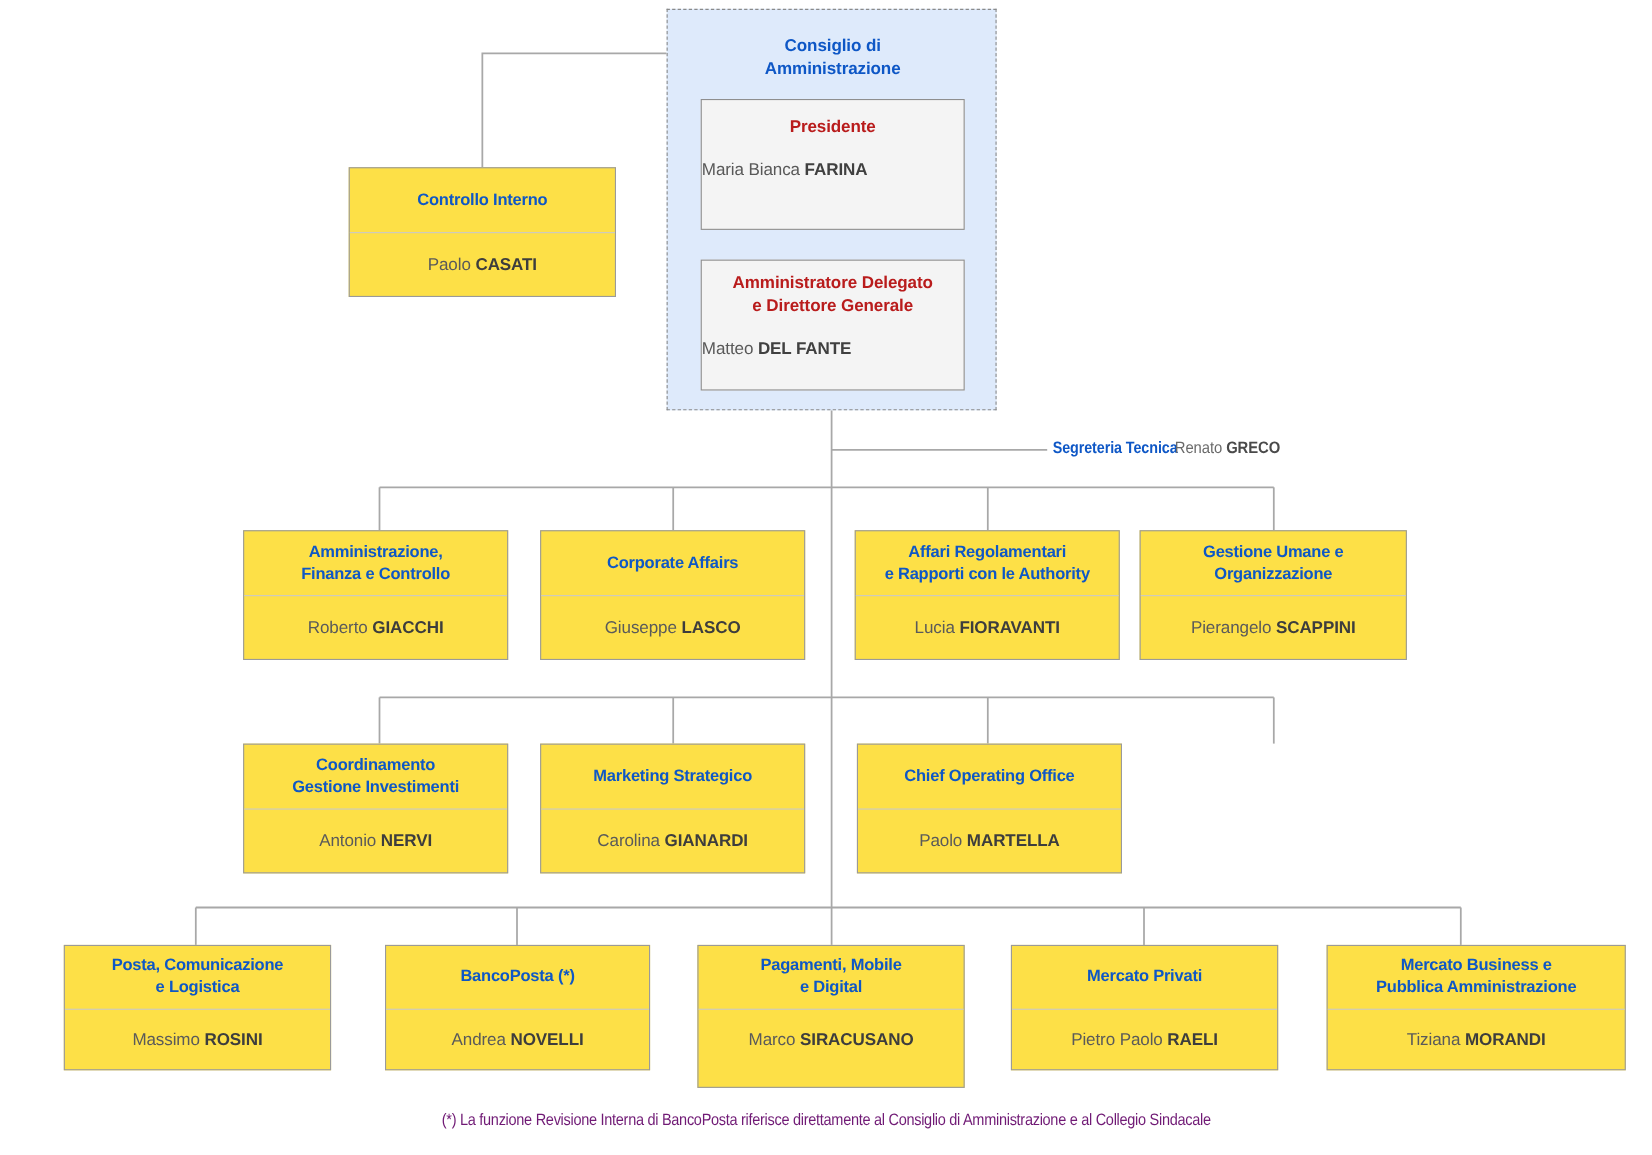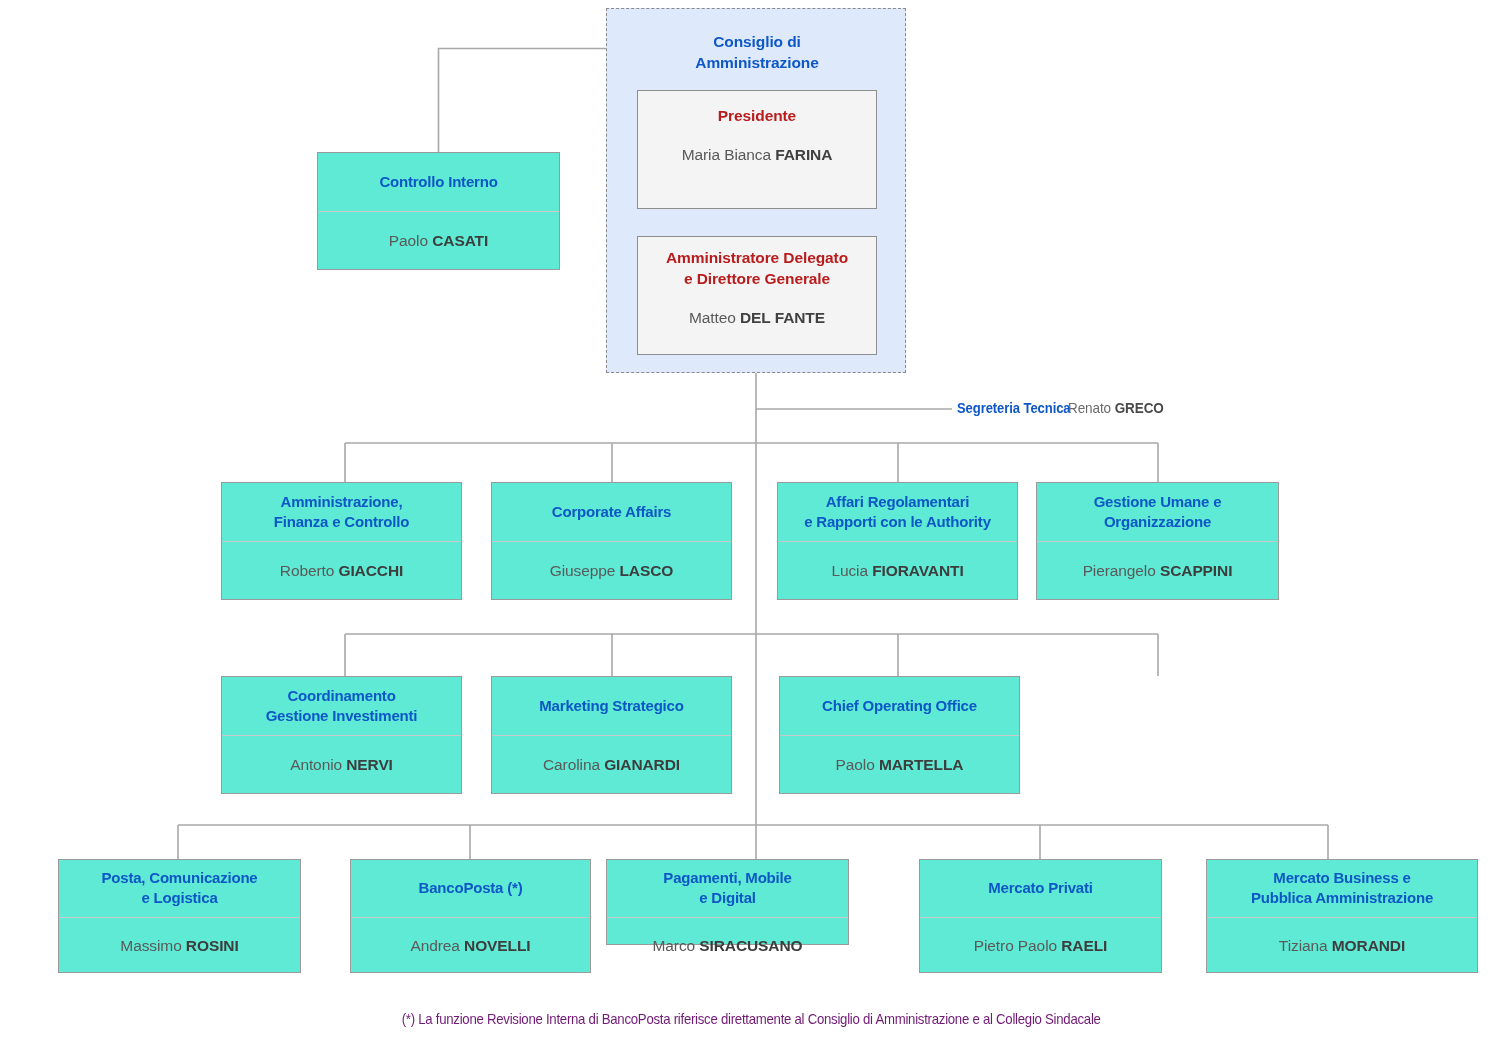--- a/index.html
+++ b/index.html
@@ -69,30 +69,29 @@
     line-height: 21px;
     text-align: center;
     margin-top: 14px;
     letter-spacing: -0.1px;
   }
   .cda-sub-2 .role { margin-top: 10px; }
   .cda-sub .person {
     color: #595959;
     font-size: 15.5px;
     line-height: 21px;
-    text-align: center;
     margin-top: 18px;
     letter-spacing: -0.1px;
   }
   .cda-sub .person b { color: #404040; font-weight: bold; }
 
   
   .box {
     position: absolute;
-    background: #5eead4;
+    background: #fde047;
     border: 1.2px solid #9a9a9a;
     box-sizing: border-box;
   }
   .box .divider {
     position: absolute;
     left: 0;
     right: 0;
     height: 1px;
     background: #c9c9c9;
   }
@@ -290,21 +289,21 @@
     </div>
     <div class="person" style="top:75px;"><span>Massimo </span><b>ROSINI</b></div>
   </div>
 
   <div class="box" style="left:350px; top:859px; width:241px; height:114px;padding-left:36px;">
     <div class="divider" style="top:57px;"></div>
     <div class="title" style="top:18px;">BancoPosta (*)</div>
     <div class="person" style="top:75px;"><span>Andrea </span><b>NOVELLI</b></div>
   </div>
 
-  <div class="box" style="left:606px; top:859px; width:243px; height:86px;">
+  <div class="box" style="left:634px; top:859px; width:243px; height:130px;">
     <div class="divider" style="top:57px;"></div>
     <div class="title" style="top:8px;">
       <div>Pagamenti, Mobile</div>
       <div>e Digital</div>
     </div>
     <div class="person" style="top:75px;"><span>Marco </span><b>SIRACUSANO</b></div>
   </div>
 
   <div class="box" style="left:919px; top:859px; width:243px; height:114px;">
     <div class="divider" style="top:57px;"></div>

